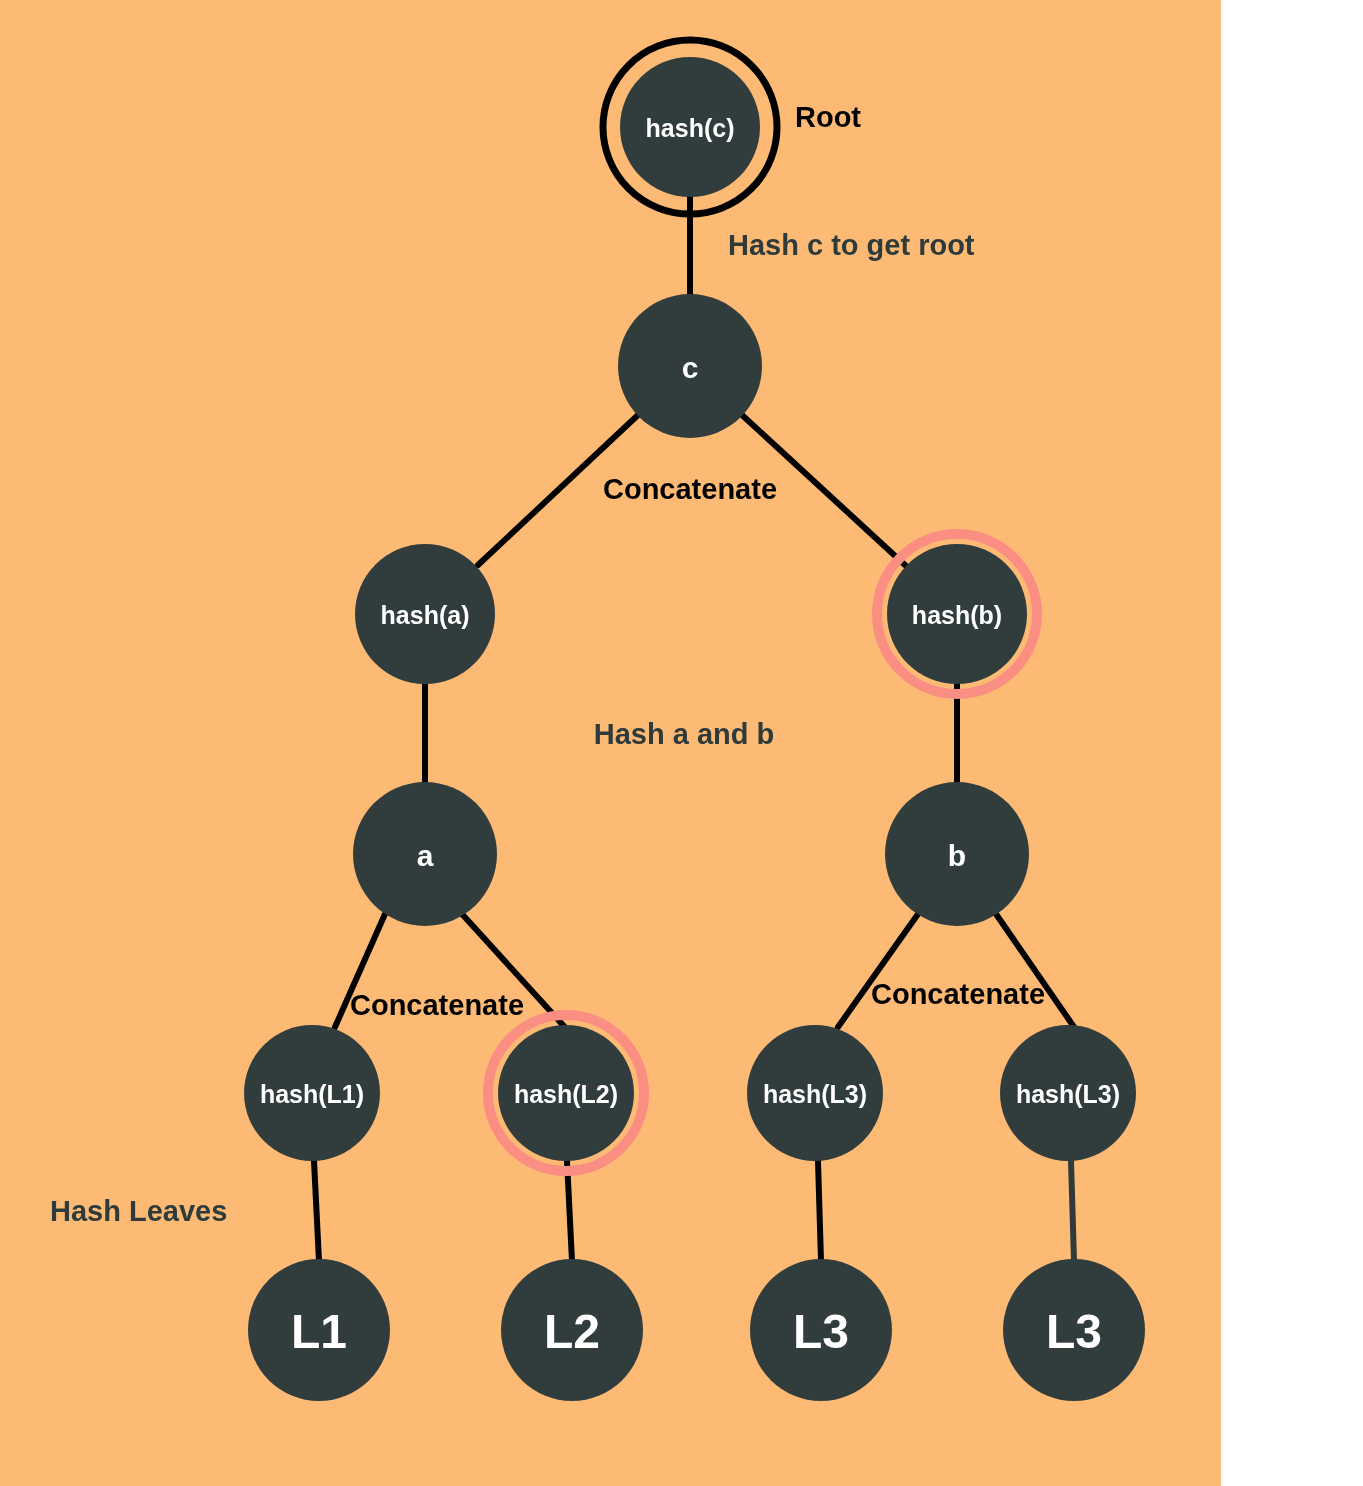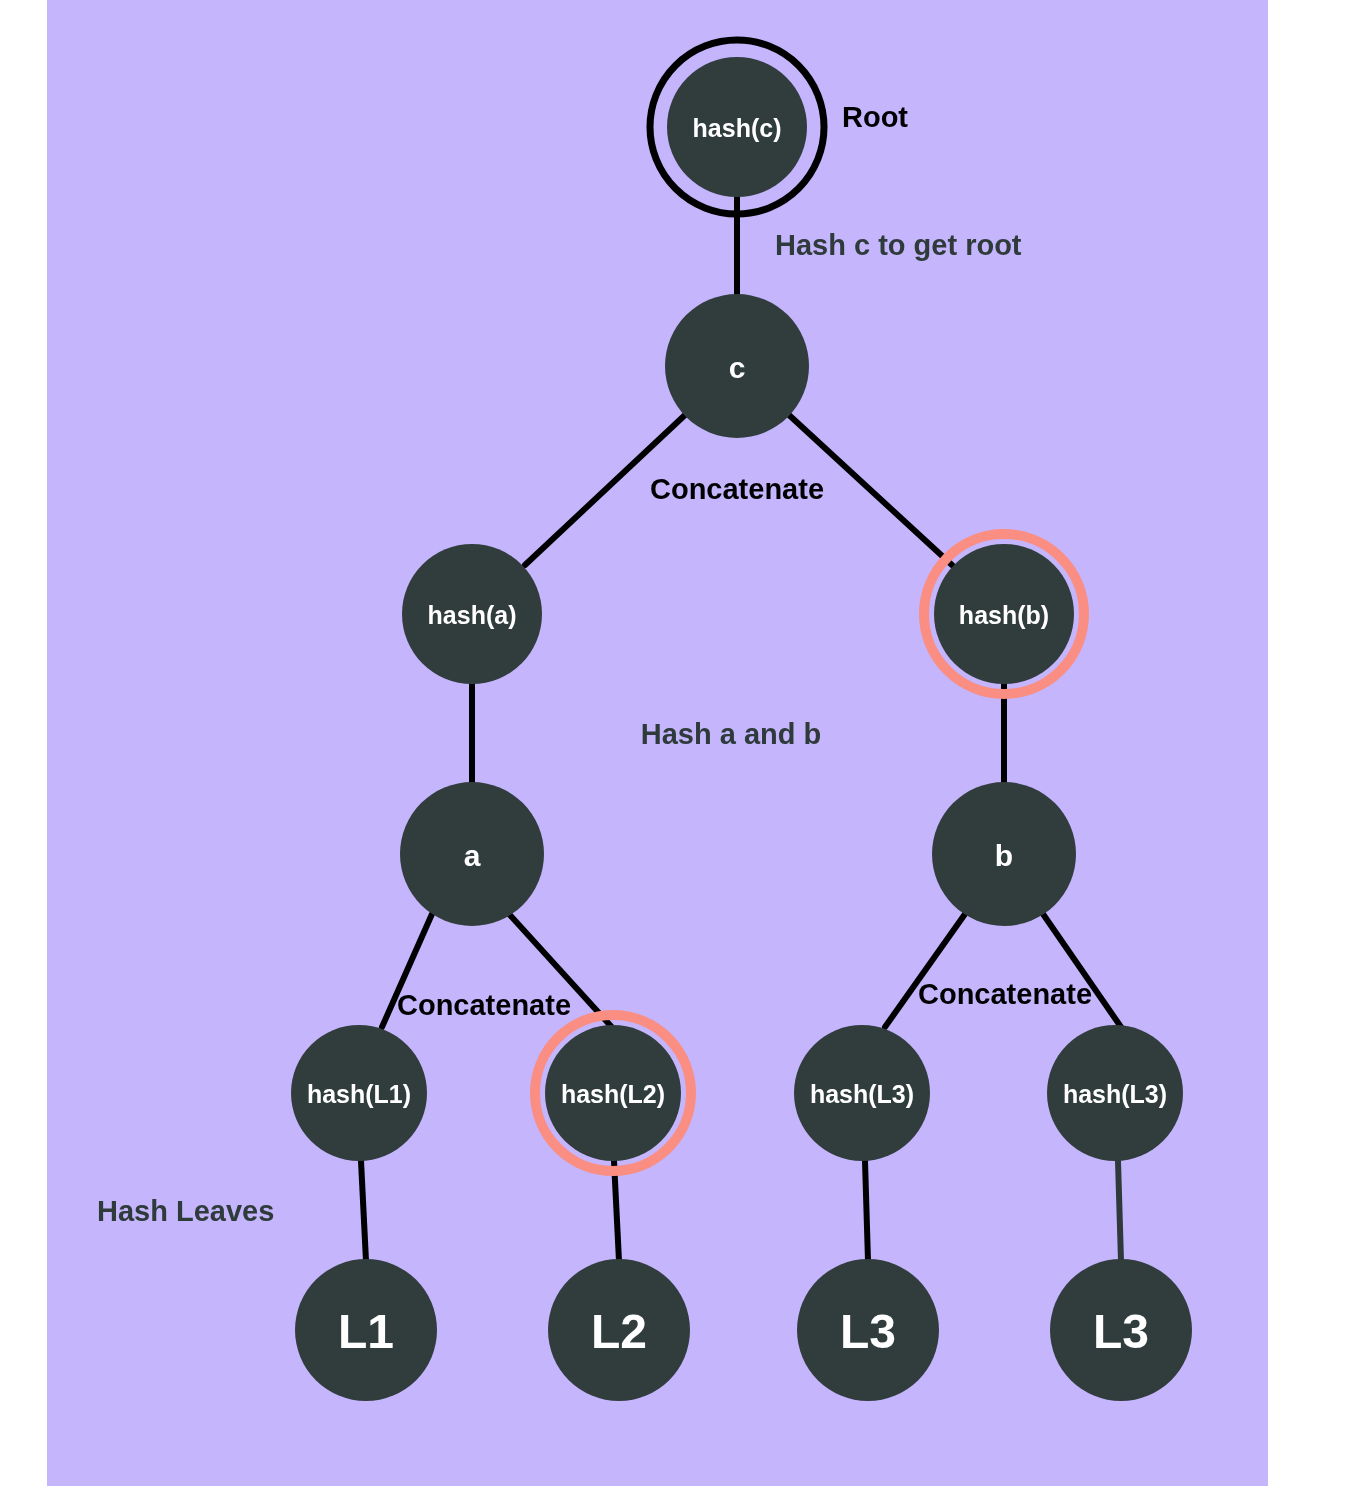--- a/index.html
+++ b/index.html
@@ -10,22 +10,21 @@
   body {
     width: 1363px;
     height: 1486px;
     font-family: "Liberation Sans", sans-serif;
     overflow: hidden;
   }
   #diagram-root {
     position: relative;
     width: 1221px;
     height: 1486px;
-    background: #c4b5fd;
-    margin-left: 47px;
+    background: #fdba74;
   }
   #tree-svg {
     position: absolute;
     left: 0;
     top: 0;
     width: 1363px;
     height: 1486px;
     display: block;
   }
   .node-label {

